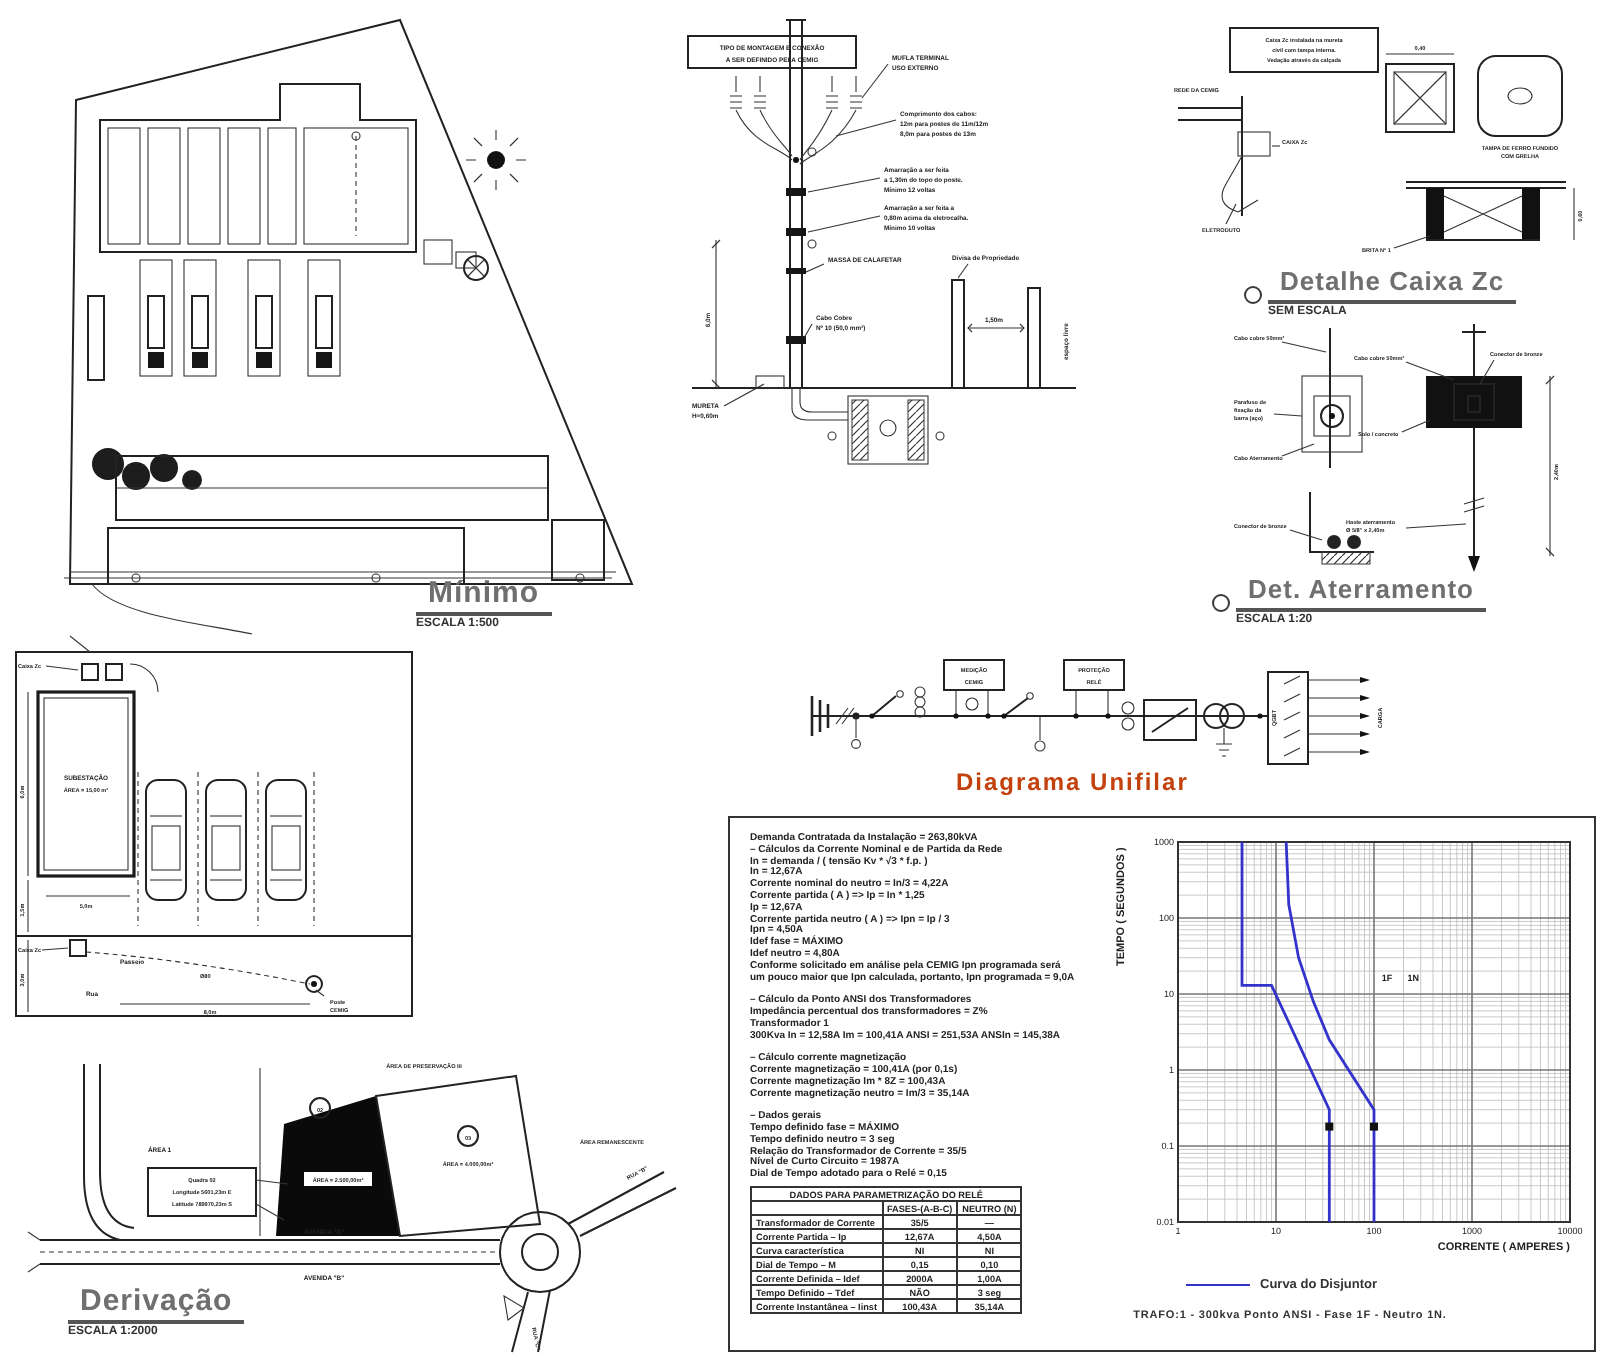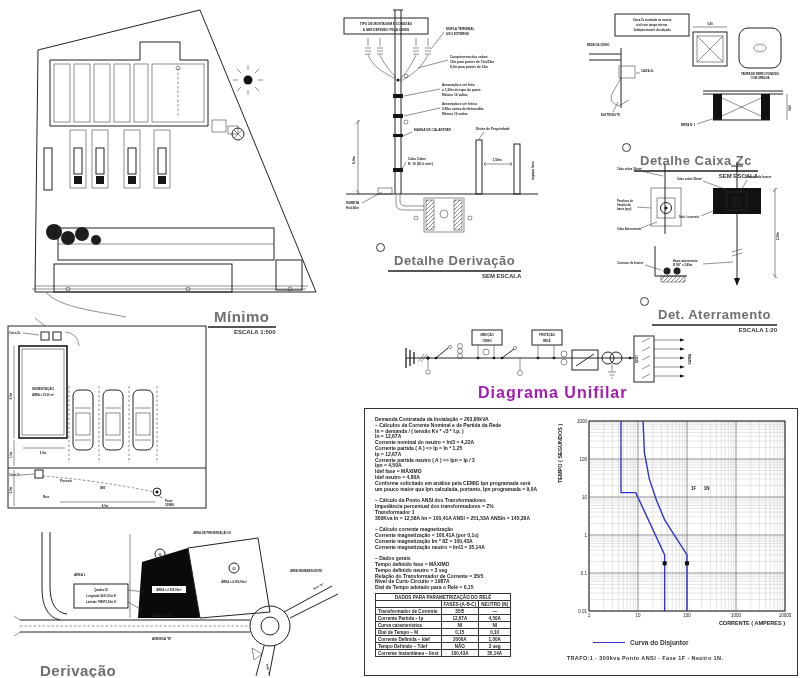--- a/index.html
+++ b/index.html
@@ -8,26 +8,26 @@
   svg{position:absolute;overflow:visible;}
   svg .k{stroke:#222;fill:none;stroke-width:1;}
   svg .thin{stroke:#333;fill:none;stroke-width:0.55;}
   svg .thick{stroke:#1a1a1a;fill:none;stroke-width:1.6;}
   svg .dash{stroke-dasharray:2.5,2;}
   svg text{fill:#222;}
   svg .an{font-size:3.2px;font-weight:bold;}
   svg .anw{font-size:2.8px;font-weight:bold;}
   .dtitle{position:absolute;display:flex;align-items:flex-start;gap:3px;}
   .tcirc{width:7px;height:7px;border:1.6px solid #3a3a3a;border-radius:50%;margin-top:9px;}
-  .twrap{display:flex;flex-direction:column;align-items:flex-end;margin-top:20px;}
+  .twrap{display:flex;flex-direction:column;align-items:flex-start;}
   .ttext{font-weight:bold;color:#6f6f6f;font-size:13px;letter-spacing:.5px;line-height:14px;
          border-bottom:2px solid #555;padding:0 6px 2px;white-space:nowrap;}
   .tscale{font-size:6px;font-weight:bold;color:#333;margin-top:1px;}
   .ttext.big{font-size:15px;}
-  #unifilar-title{position:absolute;font-weight:bold;color:#a21caf;font-size:16px;letter-spacing:1px;}
+  #unifilar-title{position:absolute;font-weight:bold;color:#c2410c;font-size:12px;letter-spacing:1px;}
   #calc-panel{position:absolute;left:364px;top:408px;width:432px;height:266px;
               border:1.3px solid #333;background:#fff;}
   #report{position:absolute;left:10px;top:8px;width:188px;}
   .rline{font-size:5px;line-height:5.8px;font-weight:bold;color:#222;min-height:5.8px;white-space:nowrap;}
   #rele-table{position:absolute;left:10px;top:184px;border-collapse:collapse;font-size:4.6px;}
   #rele-table th,#rele-table td{border:0.6px solid #333;padding:0.5px 2px;text-align:center;font-weight:bold;}
   #rele-table td.tl{text-align:left;}
   #curve-wrap{position:absolute;left:190px;top:4px;}
   #legend{position:absolute;left:228px;top:230px;display:flex;align-items:center;gap:5px;}
   #legend .lline{width:32px;height:0;border-top:1.6px solid #3333cc;}
@@ -306,27 +306,20 @@
       <rect class="k" x="138" y="138" width="6" height="54"></rect>
       <rect class="k" x="176" y="142" width="6" height="50"></rect>
       <line class="thin" x1="146" y1="162" x2="174" y2="162"></line>
       <path class="thin" d="M148,160 L146,162 L148,164 M172,160 L174,162 L172,164"></path>
       <text class="an" x="159" y="159" text-anchor="middle">1,50m</text>
       <text class="an" x="138" y="128">Divisa de Propriedade</text>
       <line class="thin" x1="146" y1="130" x2="141" y2="137"></line>
       <text class="an" x="196" y="178" transform="rotate(-90 196 178)">espaço livre</text>
     </g>
   </svg>
-  <div class="dtitle" style="left:376px;top:234px">
-    <span class="tcirc"></span>
-    <div class="twrap">
-      <div class="ttext">Detalhe Derivação</div>
-      <div class="tscale">SEM ESCALA</div>
-    </div>
-  </div>
 
   <svg style="left:585px;top:8px" width="215" height="128" viewBox="0 0 215 128">
     <defs>
       <pattern id="dotp" width="5" height="5" patternUnits="userSpaceOnUse">
           <circle cx="2.5" cy="2.5" r="1.2" fill="#111"></circle>
         </pattern>
     </defs>
     <g>
       <rect class="k" x="30" y="6" width="74" height="22" fill="#fff"></rect>
       <text class="anw" x="67" y="13" text-anchor="middle">Caixa Zc instalada na mureta</text>
@@ -415,21 +408,21 @@
       <text class="anw" x="64" y="60">Solo / concreto</text>
       <line class="thin" x1="86" y1="58" x2="100" y2="52"></line>
       <text class="anw" x="58" y="104">Haste aterramento</text>
       <text class="anw" x="58" y="108">Ø 5/8" x 2,40m</text>
       <line class="thin" x1="88" y1="106" x2="118" y2="104"></line>
       <line class="thin" x1="160" y1="30" x2="160" y2="120"></line>
       <path class="thin" d="M158,34 L162,30 M158,116 L162,120"></path>
       <text class="anw" x="164" y="78" transform="rotate(-90 164 78)" text-anchor="middle">2,40m</text>
     </g>
   </svg>
-  <div class="dtitle" style="left:640px;top:288px">
+  <div class="dtitle" style="left:606px;top:288px">
     <span class="tcirc"></span>
     <div class="twrap">
       <div class="ttext">Det. Aterramento</div>
       <div class="tscale">ESCALA 1:20</div>
     </div>
   </div>
 
   <svg style="left:398px;top:328px" width="300" height="58" viewBox="0 0 300 58">
     <line class="k" x1="8" y1="30" x2="236" y2="30"></line>
     <g class="k">

